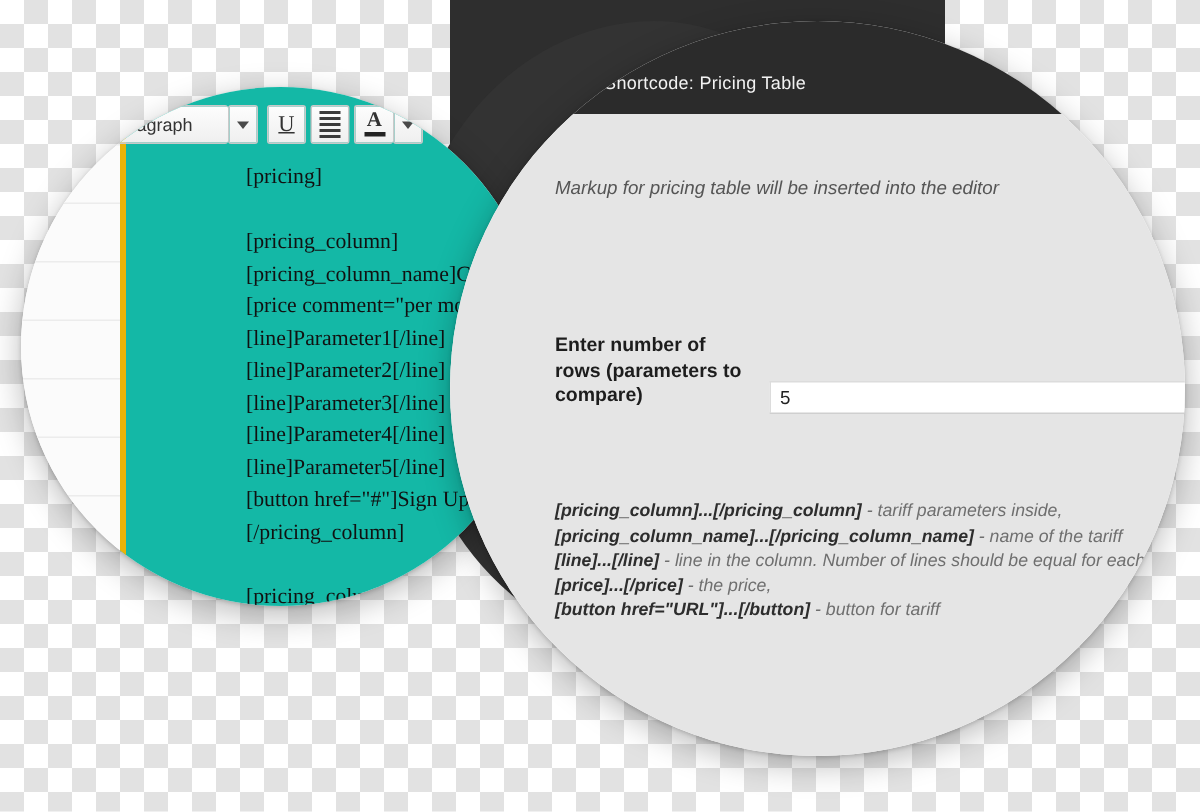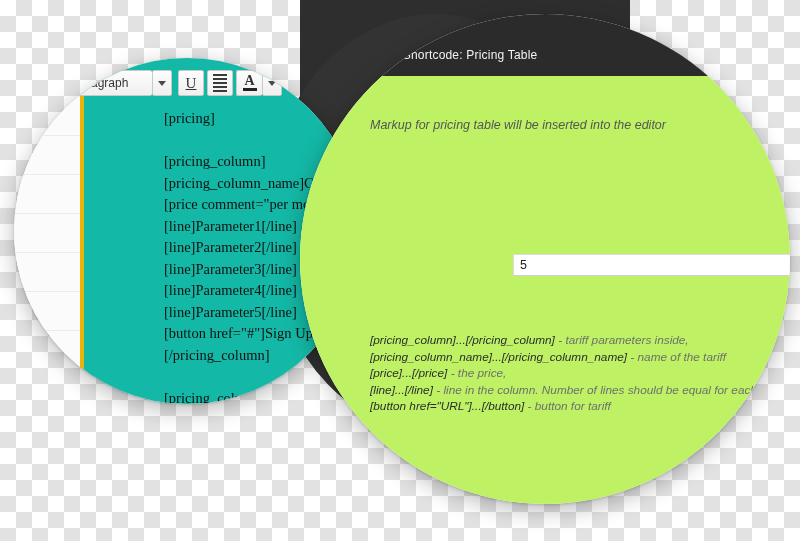--- a/index.html
+++ b/index.html
@@ -86,21 +86,21 @@
   
   #dlg-header{
     position:absolute;left:0;top:0;width:100%;height:62px;
     background:#2b2b2b;
   }
   #dlg-title{
     position:absolute;left:68px;top:34px;
     color:#f2f2f2;font-size:12px;letter-spacing:.2px;
   }
   #dlg-body{
-    position:absolute;left:0;top:62px;width:100%;bottom:0;background:#bef264;
+    position:absolute;left:0;top:62px;width:100%;bottom:0;background:#e5e5e5;
   }
   #dlg-intro{
     position:absolute;left:70px;top:42px;
     font-size:12.5px;font-style:italic;color:#555;
   }
   .field-row{position:absolute;left:70px;right:0;}
   .field-label{
     width:128px;font-size:13px;font-weight:700;color:#1d1d1d;line-height:16.5px;
   }
   .field-hint{
@@ -116,21 +116,21 @@
   #row-cols .field-input{top:14px;}
   #row-rows{top:146px;}
   #row-rows .field-input{top:32px;}
 
   #dlg-note{
     position:absolute;left:70px;top:256px;right:0;
     font-size:11.8px;font-style:italic;color:#6f6f6f;line-height:16.5px;
     white-space:nowrap;
   }
   #dlg-note .nline{display:block;}
-  #dlg-note .tag{font-weight:400;color:#2d2d2d;}
+  #dlg-note .tag{font-weight:700;color:#2d2d2d;}
 
   #insert-btn{
     position:absolute;left:72px;top:386px;
     background:linear-gradient(#38a0cd,#2480ad);
     border:1px solid #1f6e96;border-radius:13px;
     color:#ffffff;font-size:12.5px;padding:5px 14px 6px;
     text-shadow:0 -1px 0 rgba(0,0,0,.35);
     box-shadow:inset 0 1px 0 rgba(255,255,255,.3);
     font-family:"Liberation Sans",sans-serif;cursor:pointer;
   }
@@ -218,35 +218,36 @@
 
     <div id="dlg-header"></div>
     <div id="dlg-title">Insert Shortcode: Pricing Table</div>
 
     <div id="dlg-body">
 
       <div id="dlg-intro">Markup for pricing table will be inserted into the editor</div>
 
 
       <div class="field-row" id="row-rows">
+        <div class="field-label">Enter number of rows (parameters to compare)</div>
         <input class="field-input" type="text" value="5" style="">
       </div>
 
       <div id="dlg-note">
         <span class="nline">
           <span class="tag">[pricing_column]...[/pricing_column]</span><span> - tariff parameters inside,</span>
         </span>
         <span class="nline">
           <span class="tag">[pricing_column_name]...[/pricing_column_name]</span><span> - name of the tariff</span>
         </span>
         <span class="nline">
+          <span class="tag">[line]...[/line]</span><span> - line in the column. Number of lines should be equal for each</span>
+        </span>
+        <span class="nline">
           <span class="tag">[price]...[/price]</span><span> - the price,</span>
-        </span>
-        <span class="nline">
-          <span class="tag">[line]...[/line]</span><span> - line in the column. Number of lines should be equal for each</span>
         </span>
         <span class="nline">
           <span class="tag">[button href="URL"]...[/button]</span><span> - button for tariff</span>
         </span>
       </div>
 
 
     </div>
   </div>
 </div>

